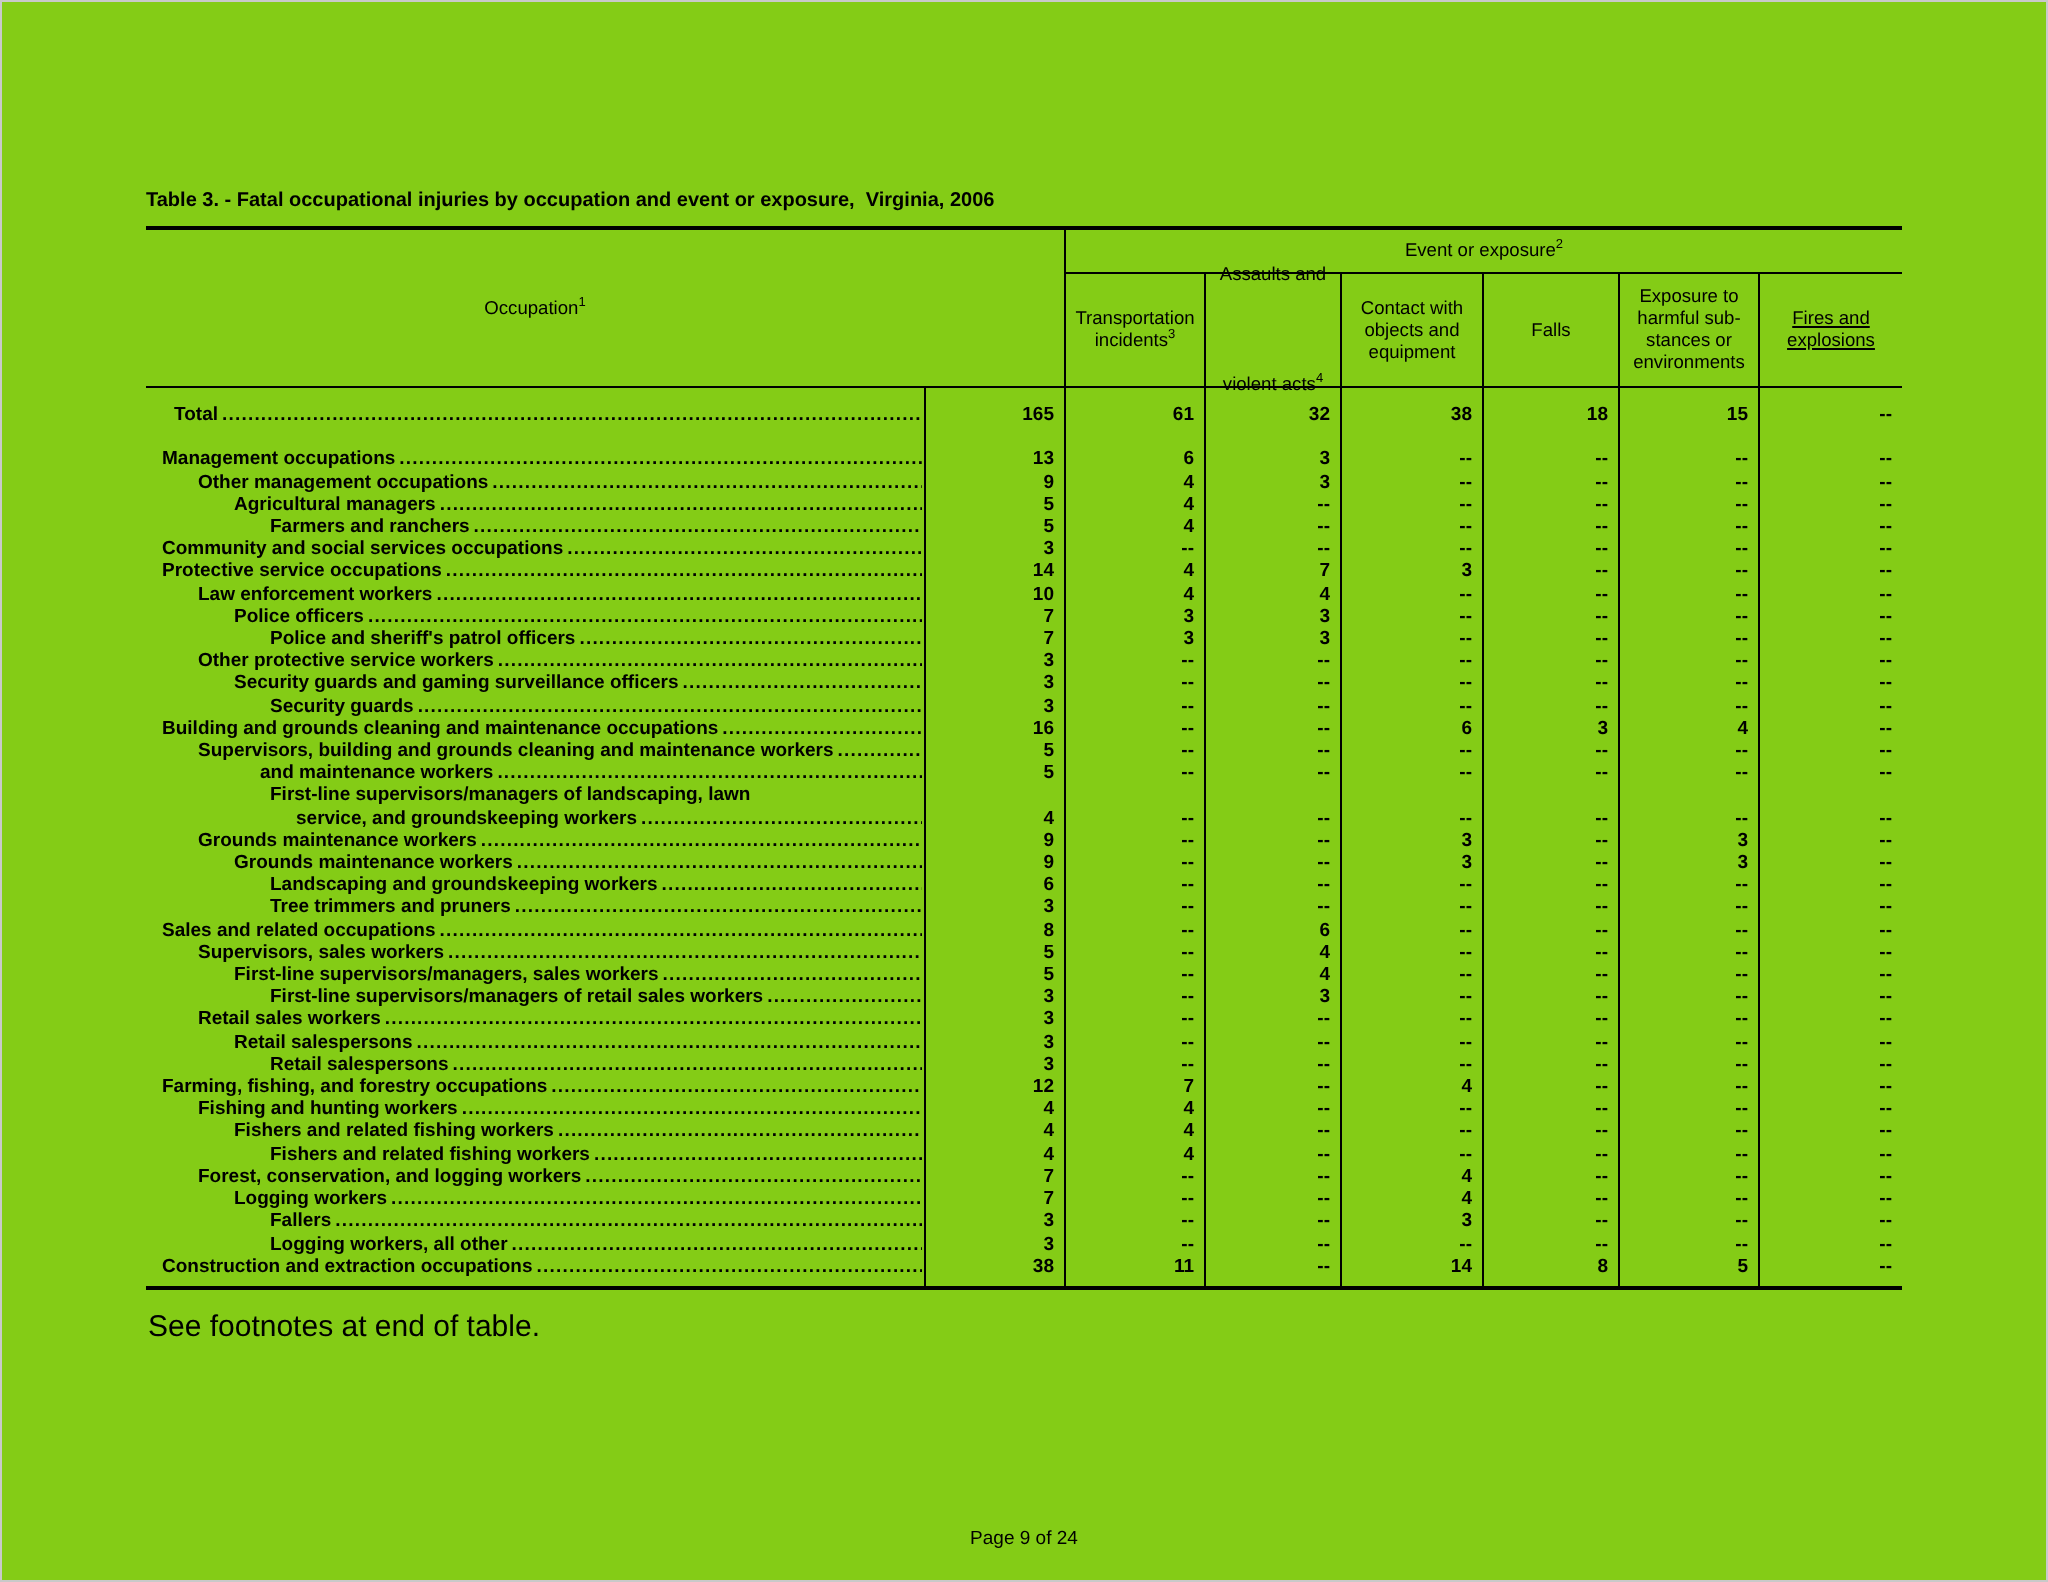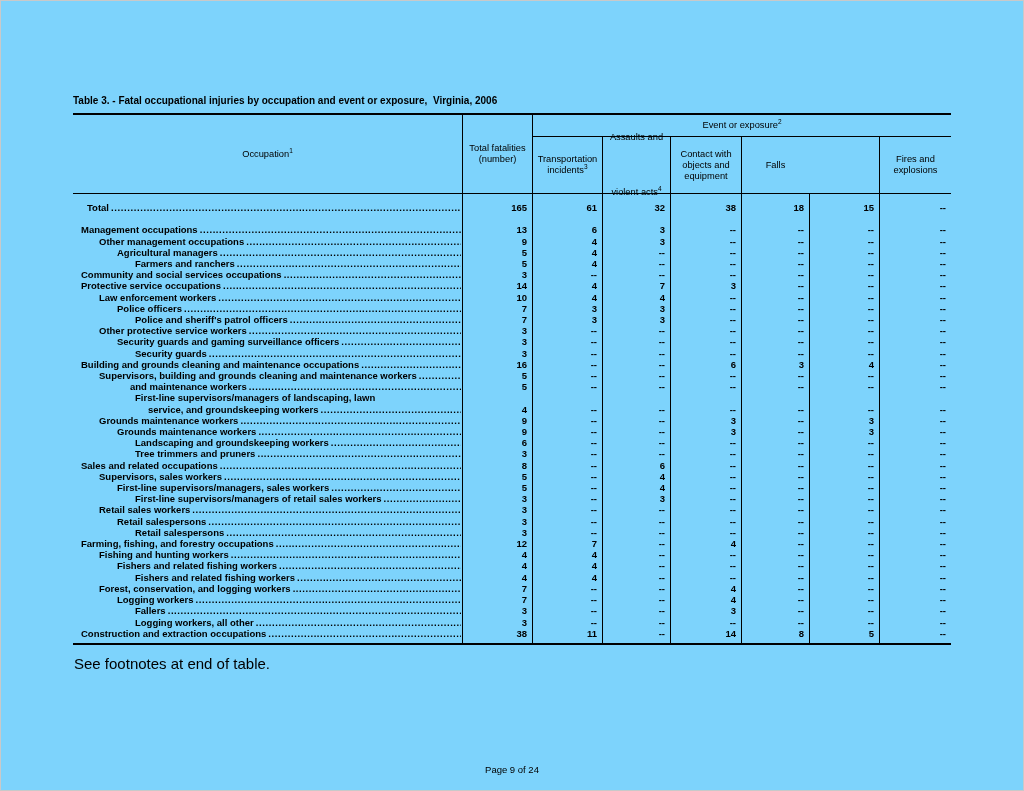--- a/index.html
+++ b/index.html
@@ -1,18 +1,18 @@
 <!DOCTYPE html>
 <html><head>
 <meta charset="utf-8">
 <style>
   html,body { margin:0; padding:0; background:#e8e8e8; }
   .page {
     position:relative; width:1024px; height:791px; margin:0 auto;
-    background:#7dd3fc; border:1px solid #c9c9c9; box-sizing:border-box;
+    background:#84cc16; border:1px solid #c9c9c9; box-sizing:border-box;
     font-family:"Liberation Sans", sans-serif; color:#000;
     overflow:hidden;
   }
   .title { position:absolute; left:72px; top:94px; font-size:10px; font-weight:bold; white-space:pre; }
 
   .tbl { position:absolute; left:72px; top:112px; width:878px;
          --cols: 389px 70px 70px 68px 71px 68px 70px 72px; }
 
   .thead {
     display:grid; grid-template-columns: var(--cols); grid-template-rows:22px 56px;
@@ -44,45 +44,47 @@
 
 <div class="page">
 
   <div class="title">Table 3. - Fatal occupational injuries by occupation and event or exposure,  Virginia, 2006</div>
 
   <div class="tbl">
     <div class="thead">
       <div class="hc hc-occ">
         <div><span>Occupation</span><sup>1</sup></div>
       </div>
-      <div class="hc hc-total">
-        <div>Total fatalities</div>
-        <div>(number)</div>
-      </div>
       <div class="hc hc-span">
         <div><span>Event or exposure</span><sup>2</sup></div>
       </div>
 
     <div class="hc hc-ev" style="grid-area: 2 / 3;">
           <div>Transportation</div>
           <div>incidents<sup>3</sup></div>
         </div>
         <div class="hc hc-ev" style="grid-area: 2 / 4; gap: 44px;">
           <div>Assaults and</div>
           <div>violent acts<sup>4</sup></div>
         </div>
         <div class="hc hc-ev" style="grid-area: 2 / 5;">
           <div>Contact with</div>
           <div>objects and</div>
           <div>equipment</div>
         </div>
         <div class="hc hc-ev" style="grid-area: 2 / 6;">
           <div>Falls</div>
         </div>
-        <div class="hc hc-ev" style="grid-area: 2 / 8;">
+        <div class="hc hc-ev" style="grid-area: 2 / 7;">
+          <div>Exposure to</div>
+          <div>harmful sub-</div>
+          <div>stances or</div>
+          <div>environments</div>
+        </div>
+        <div class="hc hc-ev" style="grid-area: 2 / 8; text-decoration: underline;">
           <div>Fires and</div>
           <div>explosions</div>
         </div>
       </div>
     <div class="tbody">
 
     <div class="row" style="height: 8px;">
           <div class="occ-cell"></div>
           <div class="val"></div>
           <div class="val"></div>

